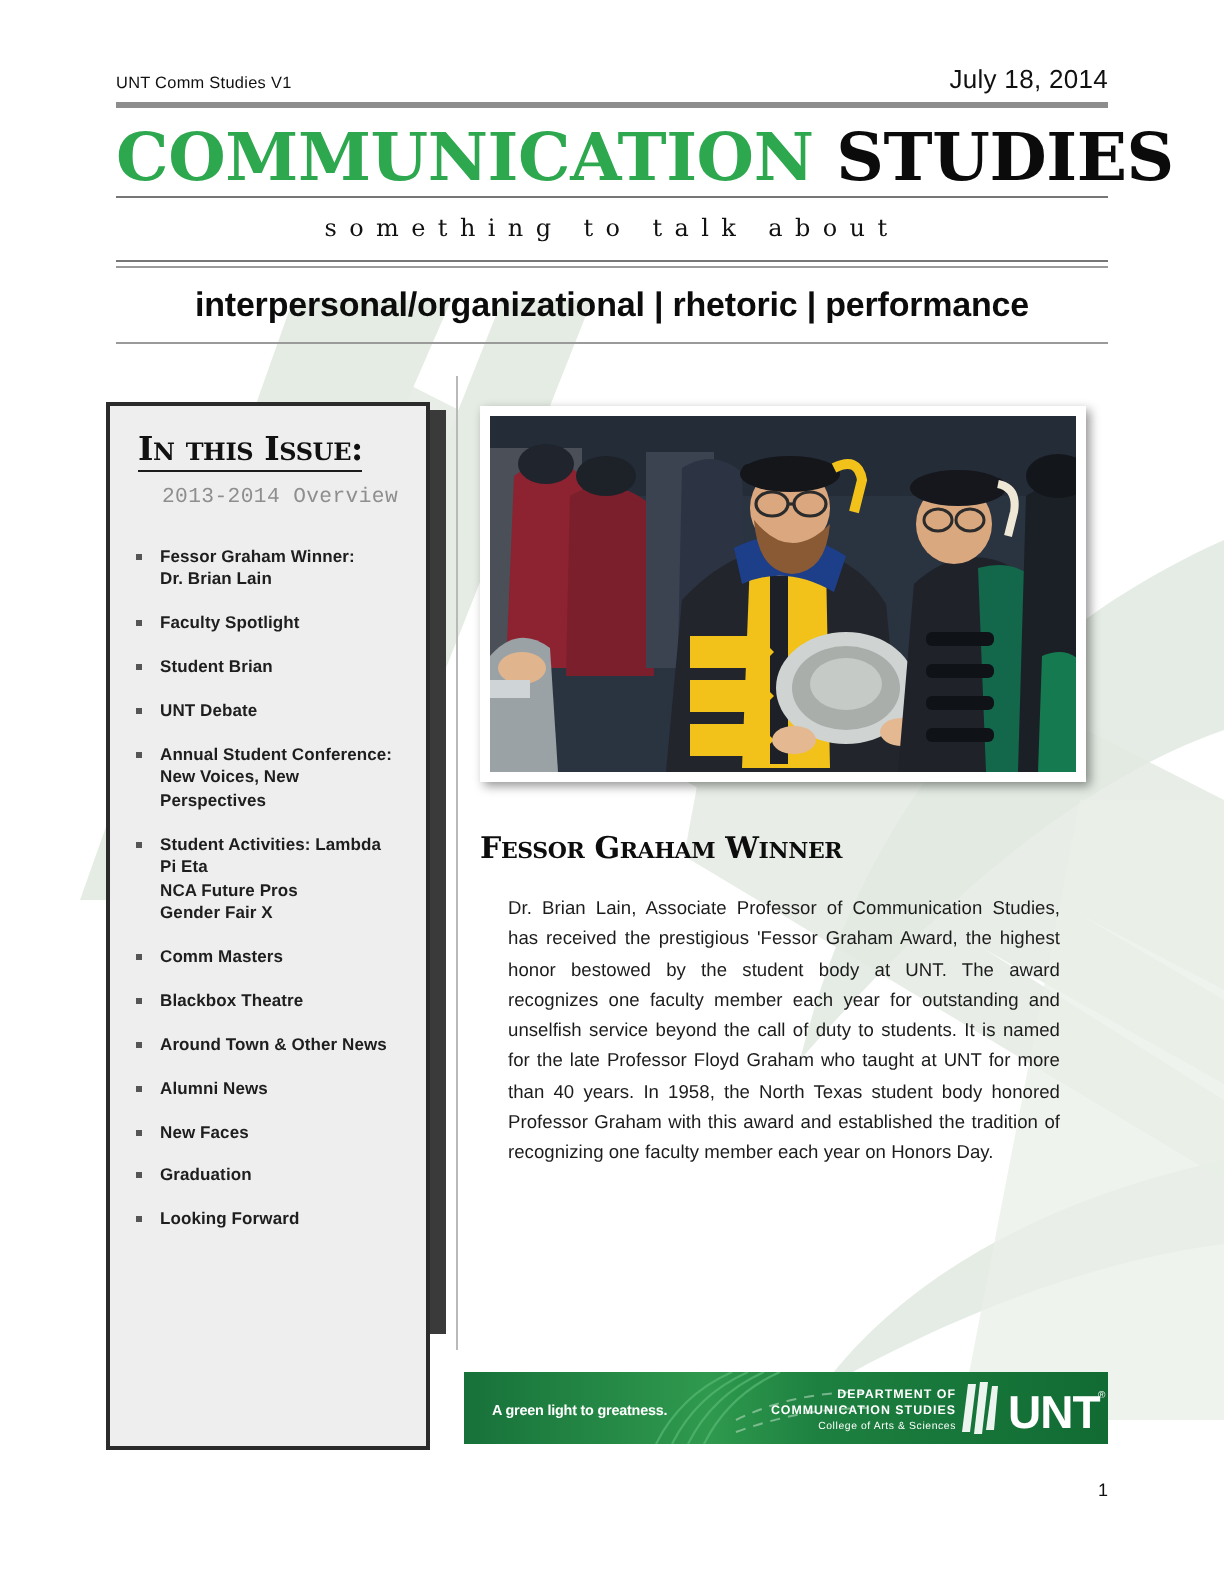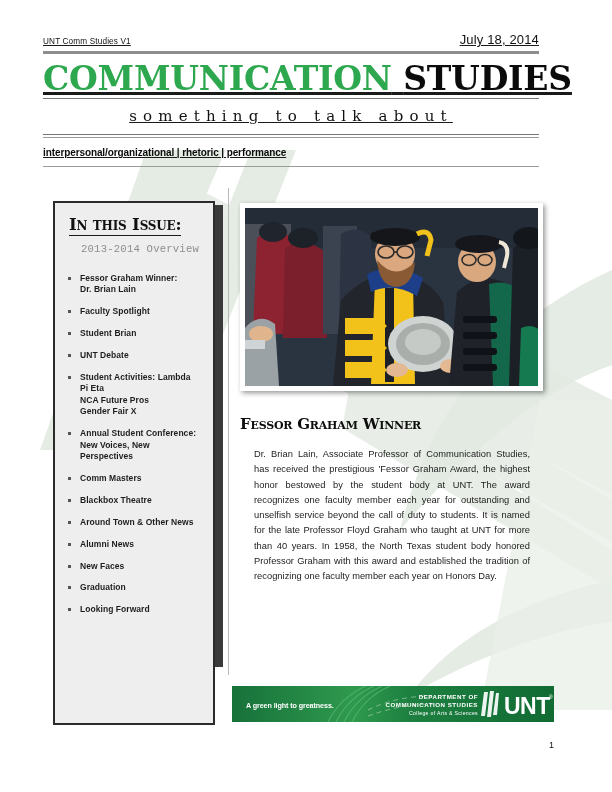--- a/index.html
+++ b/index.html
@@ -24,24 +24,23 @@
     width: 612px; height: 580px;
     overflow: hidden;
     pointer-events: none;
     z-index: 0;
   }
   .watermark svg { display: block; }
 
   
   .masthead {
     position: absolute;
-    left: 43px; top: 32px;
+    left: 58px; top: 32px;
     width: 496px;
     z-index: 3;
-    text-decoration: underline;
   }
   .kicker {
     display: flex;
     justify-content: space-between;
     align-items: baseline;
     font-size: 8.2px;
     letter-spacing: .15px;
     color: #111;
     padding-bottom: 4px;
   }
@@ -62,31 +61,32 @@
   }
   .title-green { color: #2ea84f; }
   .title-black { color: #0b0b0b; }
 
   .rule-thin { height: 1px; background: #767676; }
   .rule-hair { height: 1px; background: #9a9a9a; }
 
   .tagline {
     text-align: center;
     font-family: "DejaVu Serif", serif;
-    font-size: 15px;
+    font-size: 12px;
     letter-spacing: 6.2px;
     padding: 8px 0 7px 0;
     color: #111;
   }
   .rules-pair { padding-top: 2px; }
   .rules-pair .rule-thin { margin-bottom: 2px; }
 
   .subjects {
+    text-align: center;
     font-family: "Liberation Sans", sans-serif;
-    font-size: 10px;
+    font-size: 17px;
     font-weight: 700;
     letter-spacing: -0.1px;
     padding: 9px 0 8px 0;
     color: #0c0c0c;
   }
 
   
   .col-divider {
     position: absolute;
     left: 228px; top: 188px;
@@ -281,29 +281,29 @@
       <li>
         <span>Faculty Spotlight</span>
       </li>
       <li>
         <span>Student Brian</span>
       </li>
       <li>
         <span>UNT Debate</span>
       </li>
       <li>
+        <span>Annual Student Conference:</span>
+        <span class="sub">New Voices, New</span>
+        <span class="sub">Perspectives</span>
+      </li>
+      <li>
         <span>Student Activities: Lambda</span>
         <span class="sub">Pi Eta</span>
         <span class="sub">NCA Future Pros</span>
         <span class="sub">Gender Fair X</span>
-      </li>
-      <li>
-        <span>Annual Student Conference:</span>
-        <span class="sub">New Voices, New</span>
-        <span class="sub">Perspectives</span>
       </li>
       <li>
         <span>Comm Masters</span>
       </li>
       <li>
         <span>Blackbox Theatre</span>
       </li>
       <li>
         <span>Around Town &amp; Other News</span>
       </li>

